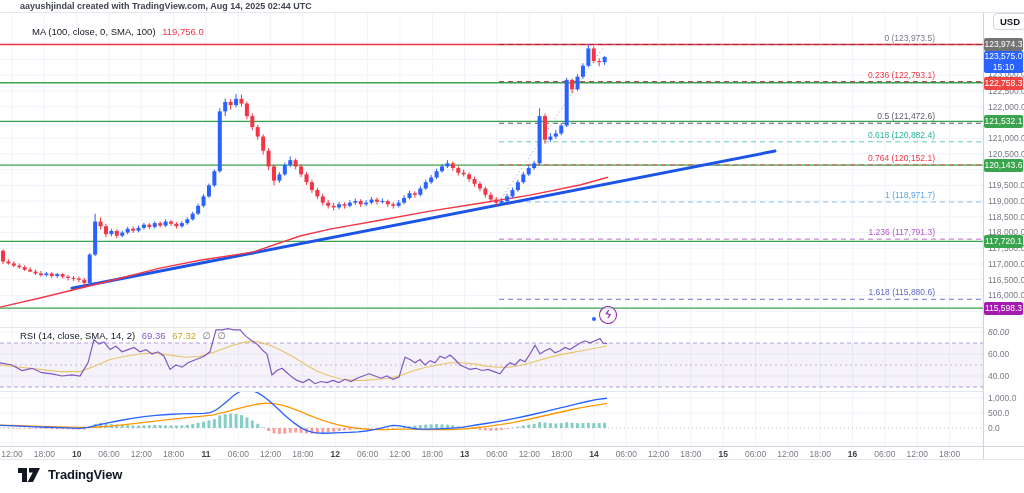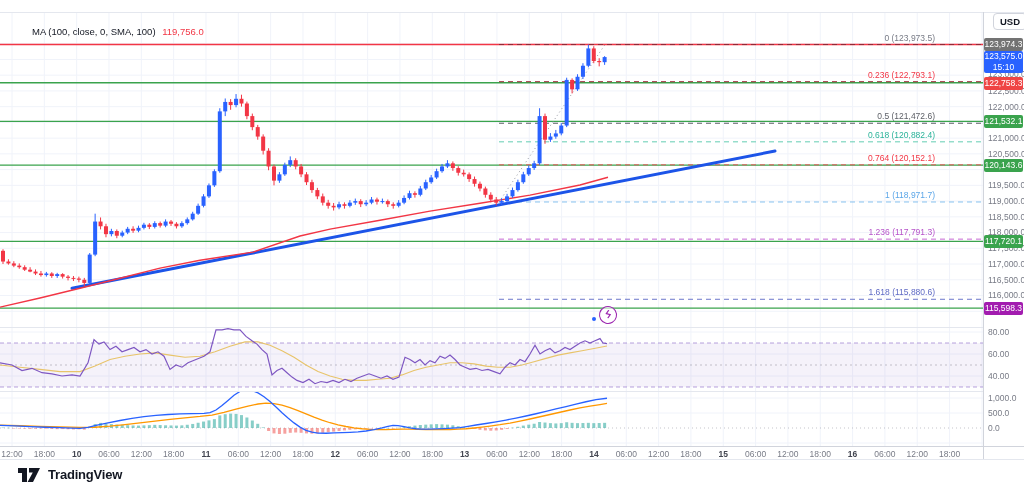--- a/index.html
+++ b/index.html
@@ -467,43 +467,51 @@
         <rect x="581.4399999999999" y="423.02" width="3" height="4.980000000000018" fill="rgba(38,166,154,0.55)"></rect>
         <rect x="586.86" y="422.84" width="3" height="5.160000000000025" fill="rgba(38,166,154,0.55)"></rect>
         <rect x="592.28" y="423.14" width="3" height="4.860000000000014" fill="rgba(38,166,154,0.55)"></rect>
         <rect x="597.7" y="423.02" width="3" height="4.980000000000018" fill="rgba(38,166,154,0.55)"></rect>
         <rect x="603.12" y="422.84" width="3" height="5.160000000000025" fill="rgba(38,166,154,0.55)"></rect>
         <polyline points="0,425.15 20,425.75 40,426.35 60,426.95 80,427.46 95,427.25 110,426.2 125,424.7 140,422.9 155,421.1 170,419.3 185,417.8 200,416.45 212,415.1 224,412.4 236,409.1 248,406.1 258,404 266,403.1 274,403.55 282,405.2 290,407.6 298,410.6 306,413.9 314,417.2 322,420.2 330,422.75 338,424.85 346,426.5 354,427.85 362,428.75 370,429.35 378,429.65 386,429.65 394,429.35 402,429.2 410,429.2 418,429.35 426,429.5 434,429.65 442,429.65 450,429.5 458,429.2 466,428.75 474,428 482,427.1 490,426.05 500,424.7 510,423.05 520,421.1 530,419 540,416.75 550,414.5 560,412.25 570,410 580,407.9 590,406.1 600,404.6 607,403.4" fill="none" stroke="#ff9800" stroke-width="1.3"></polyline>
         <polyline points="0,425.3 15,425.9 30,426.65 45,427.25 60,427.7 72,428.15 80,428.45 88,427.4 96,425.3 108,422.9 120,420.5 132,418.4 144,416.6 156,415.4 168,414.5 180,413.9 192,413.6 204,413.45 210,412.7 216,410 222,405.5 228,400.4 234,395.3 240,391.4 246,389.9 252,390.5 258,392.9 264,396.8 270,401.6 276,407 282,412.7 288,418.1 294,422.9 300,427.1 306,430.4 312,432.2 318,433.1 326,433.25 334,432.95 342,432.65 350,432.35 358,431.9 366,431 374,429.65 382,427.85 388,426.35 393,425.45 398,425.6 404,426.65 410,427.85 416,428.75 422,429.2 428,429.2 436,428.9 444,428.6 452,428.15 460,427.55 468,426.35 476,425 486,423.5 496,421.85 506,420.05 516,418.1 526,416 536,413.75 546,411.35 556,408.95 566,406.55 576,404.15 586,401.75 596,399.65 607,398.24" fill="none" stroke="#2962ff" stroke-width="1.3"></polyline>
       </g>
     </svg>
 
+  <div id="attribution" class="abs">aayushjindal created with TradingView.com, Aug 14, 2025 02:44 UTC</div>
 
   <div id="legend2" class="abs legend">
     <span>MA (100, close, 0, SMA, 100)</span>
     <span class="v-red">119,756.0</span>
+  </div>
+  <div id="rsi-legend" class="abs legend">
+    <span>RSI (14, close, SMA, 14, 2)</span>
+    <span class="v-purple">69.36</span>
+    <span class="v-yellow">67.32</span>
+    <span class="v-gray">∅</span>
+    <span class="v-gray">∅</span>
   </div>
 
   <div id="usd-btn" class="abs">USD</div>
 
   <div id="labels">
       <div class="pl" style="top: 69px;">123,000.0</div>
       <div class="pl" style="top: 86px;">122,500.0</div>
       <div class="pl" style="top: 101.5px;">122,000.0</div>
       <div class="pl" style="top: 133px;">121,000.0</div>
       <div class="pl" style="top: 149px;">120,500.0</div>
       <div class="pl" style="top: 180px;">119,500.0</div>
       <div class="pl" style="top: 196px;">119,000.0</div>
       <div class="pl" style="top: 211.5px;">118,500.0</div>
       <div class="pl" style="top: 227px;">118,000.0</div>
       <div class="pl" style="top: 243px;">117,500.0</div>
       <div class="pl" style="top: 259px;">117,000.0</div>
       <div class="pl" style="top: 274.5px;">116,500.0</div>
       <div class="pl" style="top: 290px;">116,000.0</div>
-      <div class="pl" style="top: 327px;">80.00</div>
+      <div class="pl" style="top: 327px; font-style: italic;">80.00</div>
       <div class="pl" style="top: 349px;">60.00</div>
       <div class="pl" style="top: 371px;">40.00</div>
       <div class="pl" style="top: 393px;">1,000.0</div>
       <div class="pl" style="top: 408px;">500.0</div>
       <div class="pl" style="top: 423px;">0.0</div>
       <div class="badge" style="background: #737373; top: 38px;">123,974.3</div>
       <div class="badge dbl" style="background: rgb(41, 98, 255); top: 51px;">
         <div>123,575.0</div>
         <div>15:10</div>
       </div>

